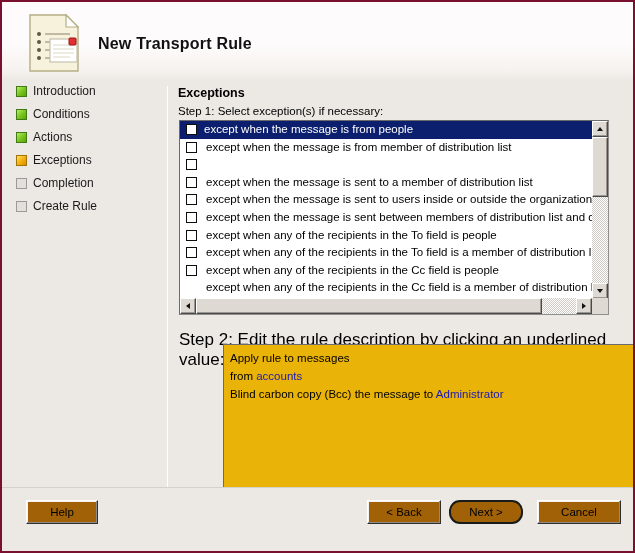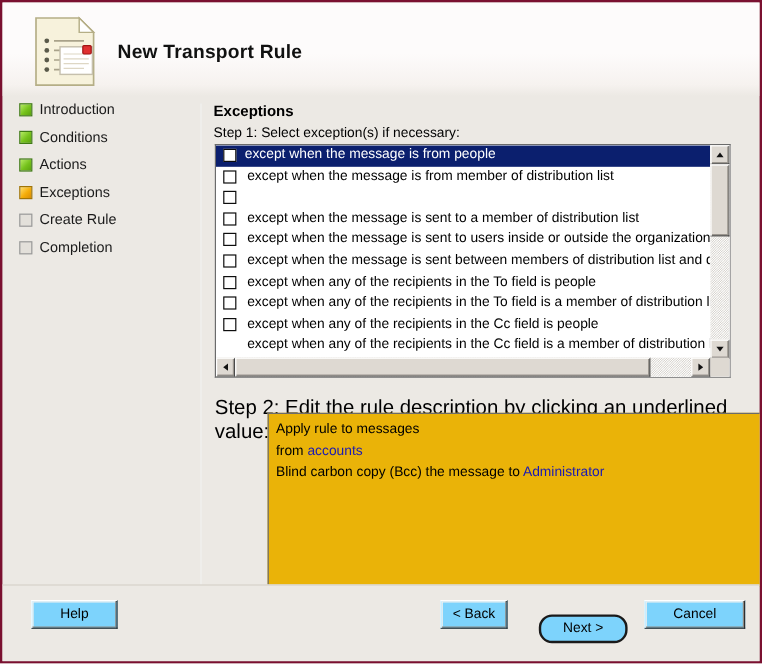--- a/index.html
+++ b/index.html
@@ -233,41 +233,41 @@
   #footer {
     position: absolute;
     left: 0; bottom: 0;
     width: 631px; height: 64px;
     background: #ece9e4;
     border-top: 1px solid #d6d2cb;
   }
   .btn {
     position: absolute;
     height: 24px;
-    background: #7dd3fc;
+    background: #a16207;
     border: 1px solid #ffffff;
     border-right-color: #2f2f2f;
     border-bottom-color: #2f2f2f;
     box-shadow: inset -1px -1px 0 #908b84, inset 1px 1px 0 #f4f2ef;
     font-family: "Liberation Sans", sans-serif;
     font-size: 11.5px;
     color: #000;
     text-align: center;
     line-height: 22px;
     cursor: default;
     padding: 0;
   }
   .btn.default {
     border: 2px solid #1a1a1a;
     box-shadow: none;
     line-height: 20px;
   }
   #btn-help   { left: 24px;  top: 12px; width: 72px; }
-  #btn-back   { left: 365px; top: 12px; width: 56px; }
-  #btn-next   { left: 447px; top: 24px; width: 74px; border-radius: 11px; }
+  #btn-back   { left: 365px; top: 12px; width: 74px; }
+  #btn-next   { left: 447px; top: 12px; width: 74px; border-radius: 11px; }
   #btn-cancel { left: 535px; top: 12px; width: 84px; }
 </style>
 </head>
 <body>
 
 <div id="app">
 
   <div id="header">
     <div id="header-icon">
       <svg width="56" height="60" viewBox="0 0 56 60">
@@ -310,25 +310,25 @@
     <div class="side-item">
       <span class="side-box done"></span>
       <span>Actions</span>
     </div>
     <div class="side-item">
       <span class="side-box current"></span>
       <span>Exceptions</span>
     </div>
     <div class="side-item">
       <span class="side-box"></span>
+      <span>Completion</span>
+    </div>
+    <div class="side-item">
+      <span class="side-box"></span>
       <span>Create Rule</span>
-    </div>
-    <div class="side-item">
-      <span class="side-box"></span>
-      <span>Completion</span>
     </div>
   </div>
 
   <div id="divider"></div>
 
   <div id="main">
 
     <div id="pane-title">Exceptions</div>
     <div class="step-label">Step 1: Select exception(s) if necessary:</div>
 

